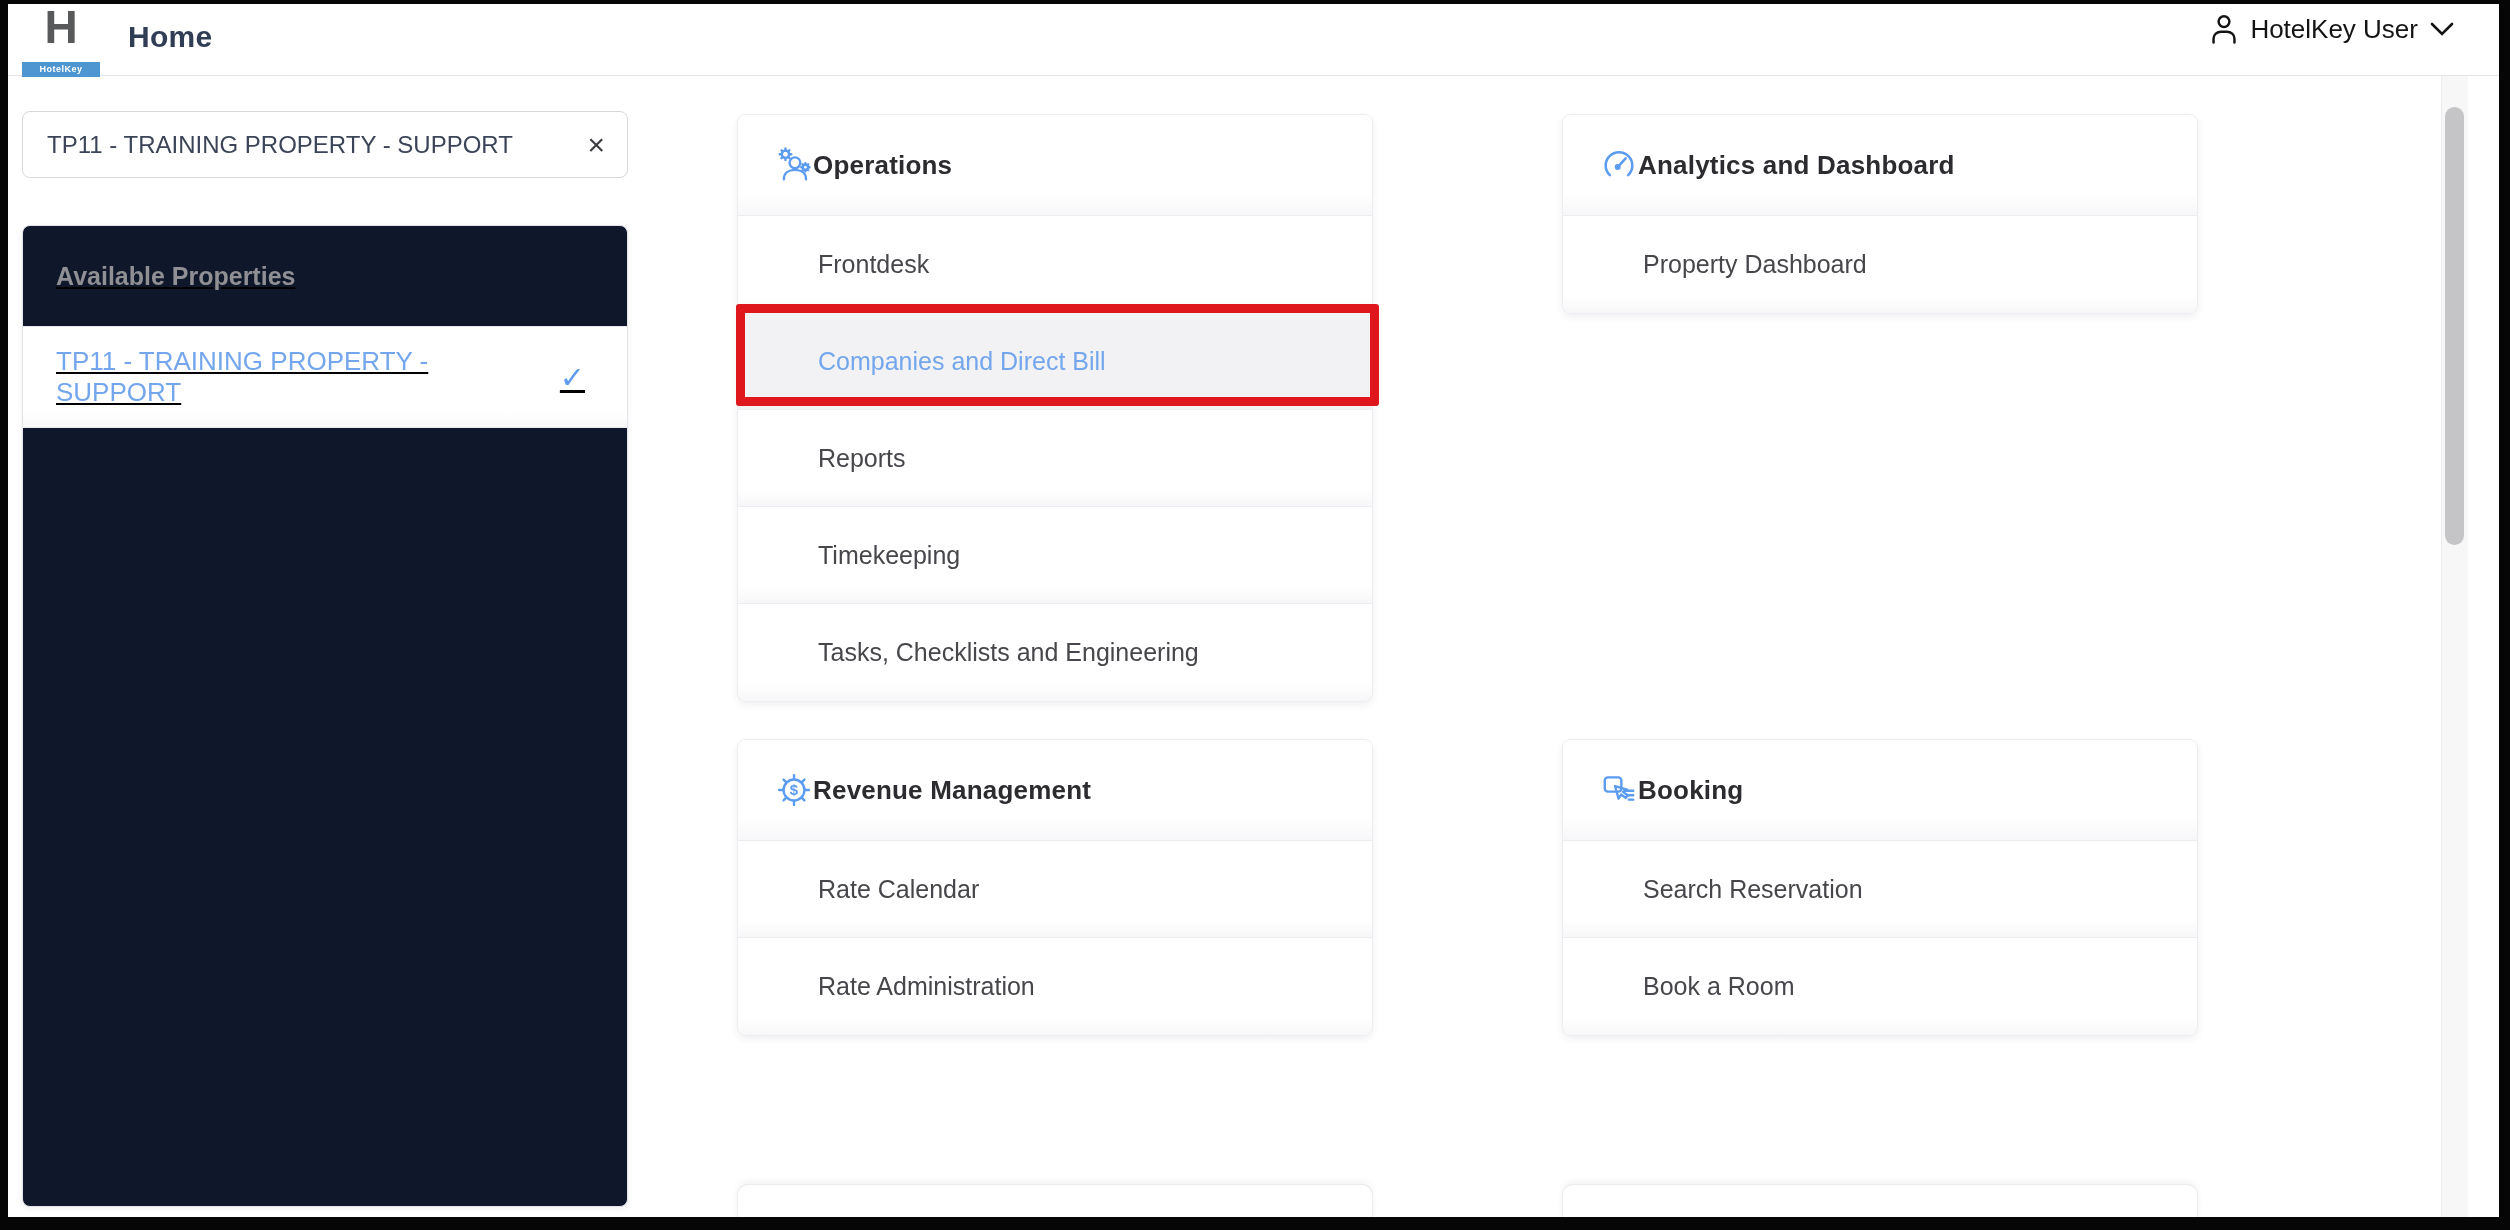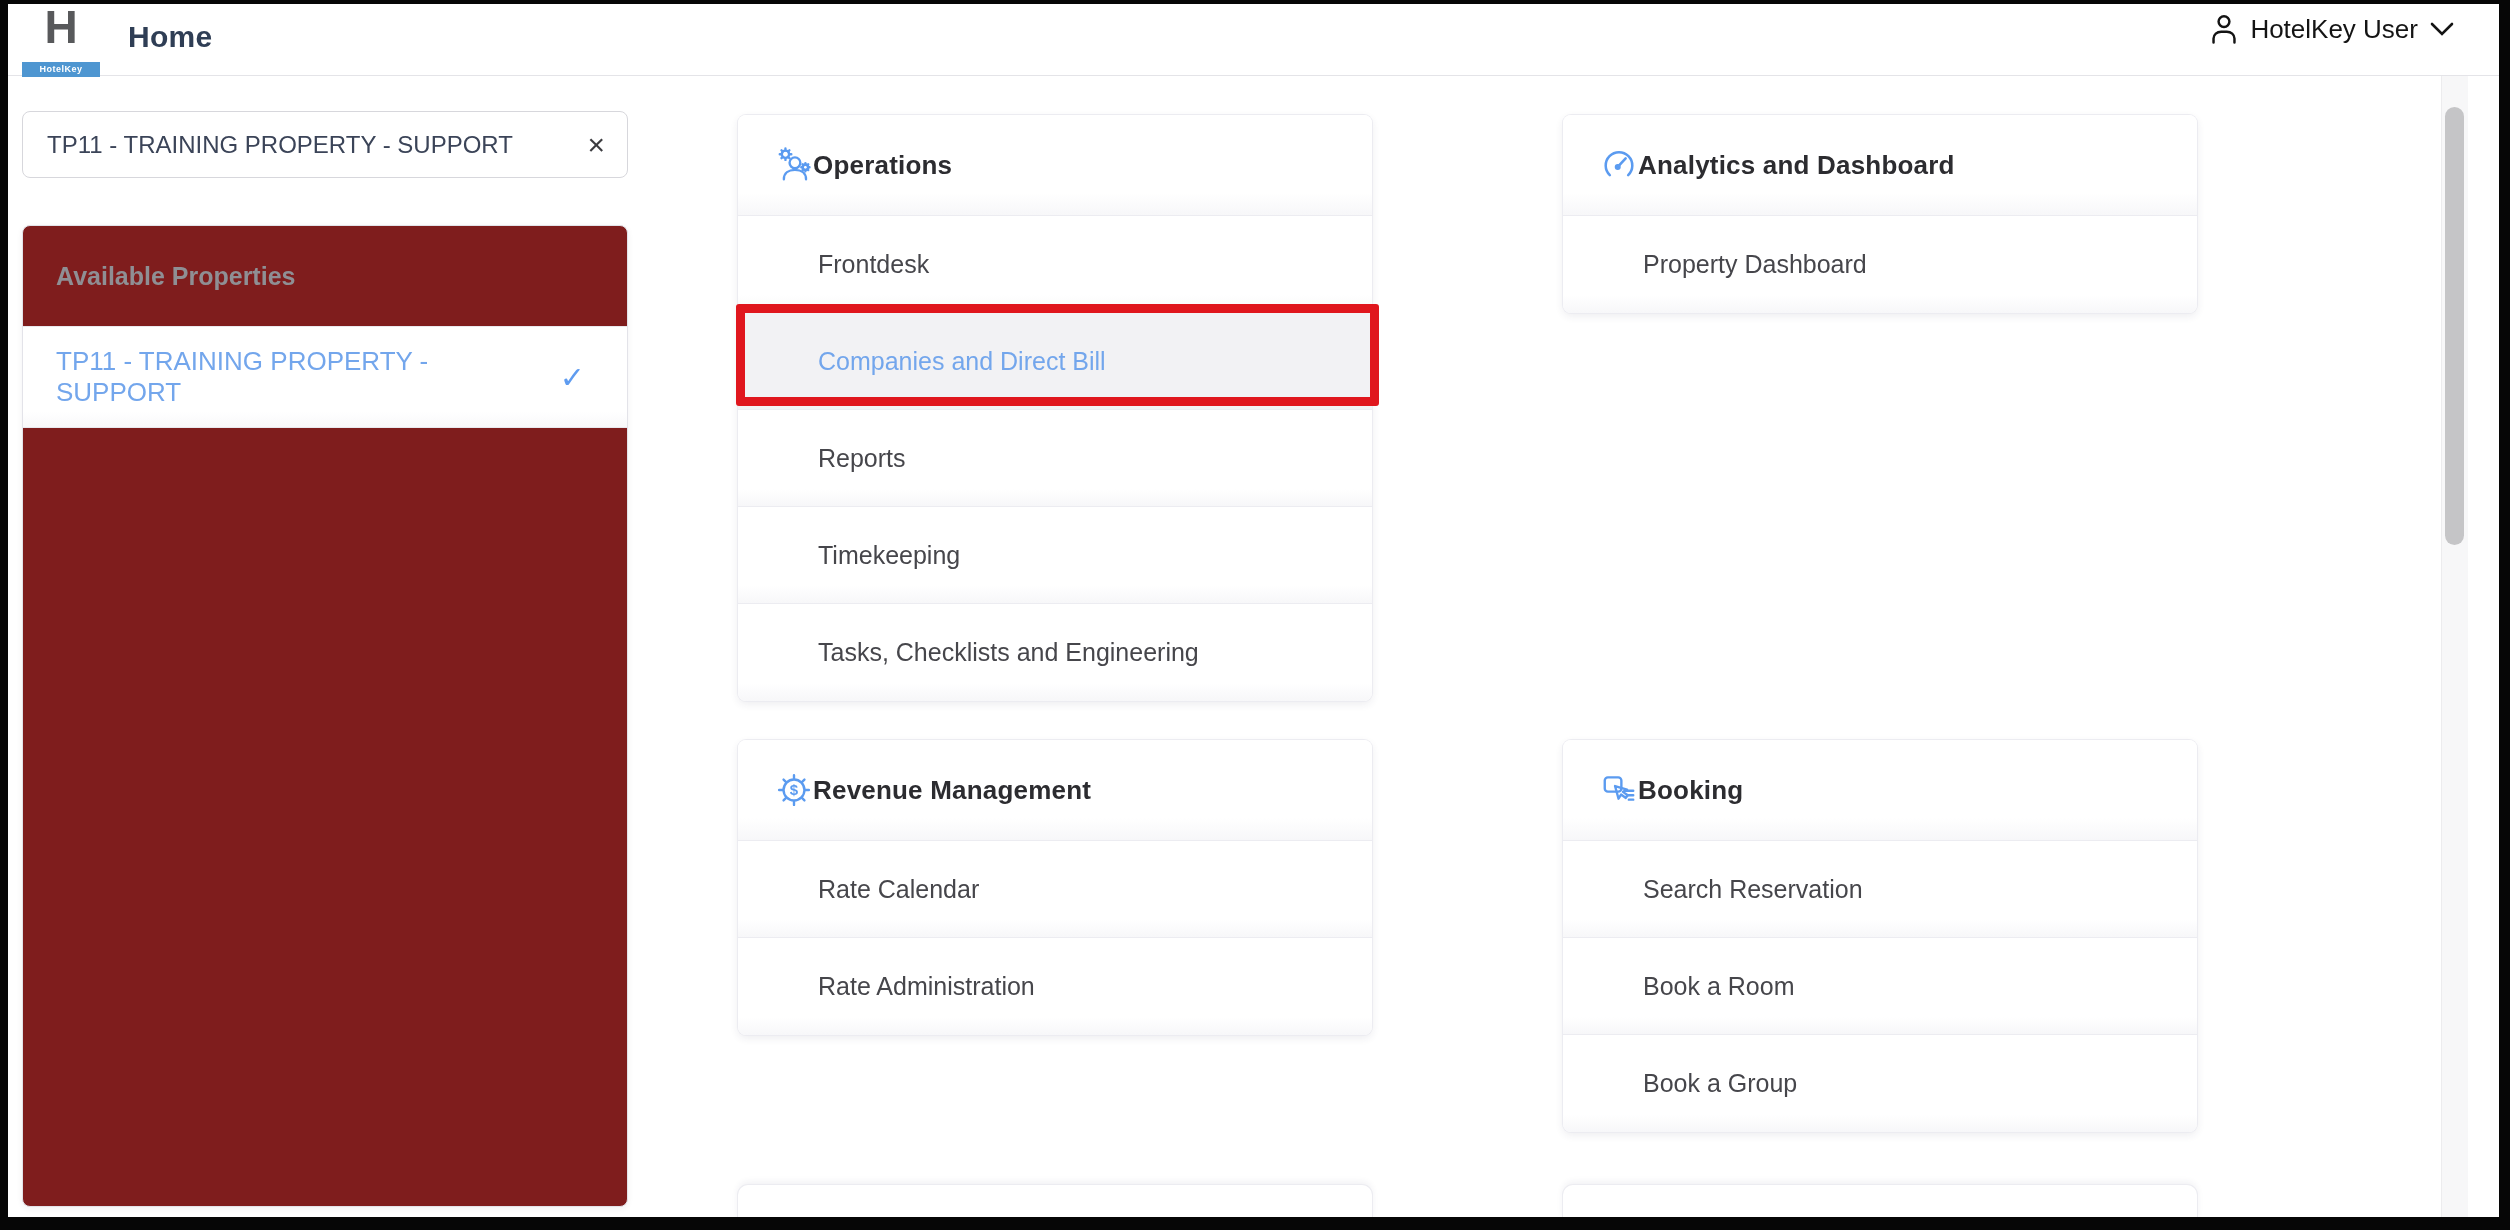--- a/index.html
+++ b/index.html
@@ -36,22 +36,23 @@
     border:1px solid #d7d7dc;border-radius:8px;display:flex;align-items:center;
     padding:0 22px;box-sizing:border-box;background:#fff;
   }
   .search-box input{
     border:none;outline:none;flex:1;font-family:inherit;font-size:24px;color:#3b4458;
     background:transparent;
   }
   .search-clear{font-size:30px;color:#3c3c40;cursor:pointer;line-height:1;}
   .panel{
     position:absolute;left:14px;top:221px;width:606px;height:982px;box-sizing:border-box;
-    background:#7f1d1d;border:1px solid #e3e3e9;border-radius:8px;
+    background:#0f172a;border:1px solid #e3e3e9;border-radius:8px;
     box-shadow:0 2px 6px rgba(30,30,60,.06);
+    text-decoration:underline;
   }
   .panel-title{
     height:100px;line-height:100px;padding-left:33px;font-size:25px;font-weight:bold;
     color:#8f8f94;border-bottom:1px solid #e9e9ee;
   }
   .panel-item{
     height:100px;display:flex;align-items:center;justify-content:space-between;
     padding:0 42px 0 33px;border-bottom:1px solid #e9e9ee;cursor:pointer;
     font-size:26px;color:#73a6ec;background:linear-gradient(180deg,#fff 85%,#f8f8fa 100%);
   }
@@ -224,23 +225,20 @@
       </span>
       <span class="card-title">Booking</span>
     </div>
     <div>
         <div class="row">
           <span class="row-label">Search Reservation</span>
         </div>
         <div class="row">
           <span class="row-label">Book a Room</span>
         </div>
-        <div class="row">
-          <span class="row-label">Book a Group</span>
-        </div>
       </div>
   </section>
 
   <div class="partial-card" id="partial-left"></div>
   <div class="partial-card" id="partial-right"></div>
 
   <div class="sb-track">
     <div class="sb-thumb"></div>
   </div>
 

